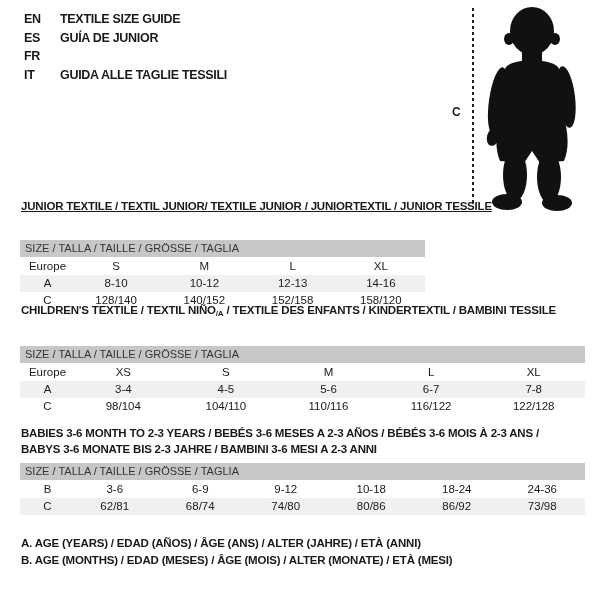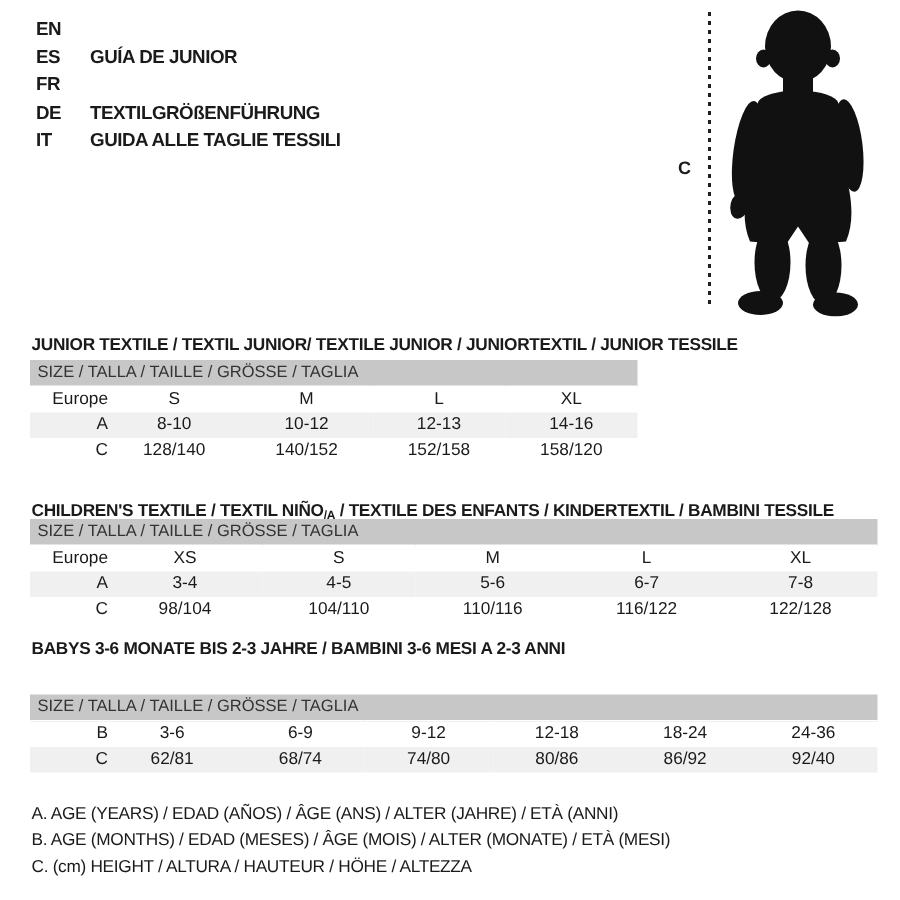--- a/index.html
+++ b/index.html
@@ -14,58 +14,55 @@
   .lang-title{font-weight:bold;font-size:12.5px;letter-spacing:-0.3px;}
   
   #silhouette{position:absolute;left:478px;top:5px;}
   #dash-line{position:absolute;left:472px;top:8px;width:2px;height:198px;
     background:repeating-linear-gradient(to bottom,#1f1f1f 0 3px,transparent 3px 6px);}
   #height-label{position:absolute;left:452px;top:105px;font-weight:bold;font-size:12px;}
   
   .tbl-title{position:absolute;left:21px;font-weight:bold;font-size:11.5px;
     letter-spacing:-0.2px;white-space:nowrap;}
   .subsc{font-size:8px;vertical-align:-2px;}
-  #title-1{top:224px;}
-  #title-2{top:335px;}
+  #title-1{top:200px;text-decoration:underline;}
+  #title-2{top:304px;}
   #title-3{top:426px;line-height:15.5px;}
   
   table.size{position:absolute;border-collapse:collapse;table-layout:fixed;
     font-size:11.5px;color:#1a1a1a;}
   #table-1{left:20px;top:240px;width:405px;}
   #table-2{left:20px;top:346px;width:565px;}
   #table-3{left:20px;top:463px;width:565px;}
   table.size td{height:17px;padding:0;text-align:center;vertical-align:middle;
     line-height:17px;white-space:nowrap;}
   table.size tr.hdr td{background:#c7c7c7;color:#333333;text-align:left;
     padding-left:5px;font-size:11px;border-bottom:1px solid #ffffff;}
-  table.size td.lbl{text-align:right;padding-left:3px;}
+  table.size td.lbl{text-align:center;padding-left:3px;}
   table.size tr.stripe td{background:#f0f0f0;}
   
-  #legend{position:absolute;left:21px;top:535px;font-weight:normal;font-size:11.5px;
+  #legend{position:absolute;left:21px;top:535px;font-weight:bold;font-size:11.5px;
     letter-spacing:-0.2px;line-height:17.3px;}
 </style>
 </head>
 <body>
 
 <div id="page">
 
   <div id="lang-block">
     <div class="lang-row">
       <span class="lang-code">EN</span>
+      <span class="lang-title">TEXTILE SIZE GUIDE</span>
     </div>
     <div class="lang-row">
       <span class="lang-code">ES</span>
       <span class="lang-title">GUÍA DE JUNIOR</span>
     </div>
     <div class="lang-row">
       <span class="lang-code">FR</span>
-    </div>
-    <div class="lang-row">
-      <span class="lang-code">DE</span>
-      <span class="lang-title">TEXTILGRÖßENFÜHRUNG</span>
     </div>
     <div class="lang-row">
       <span class="lang-code">IT</span>
       <span class="lang-title">GUIDA ALLE TAGLIE TESSILI</span>
     </div>
   </div>
 
   <div id="dash-line"></div>
   <div id="height-label">C</div>
 
@@ -164,20 +161,21 @@
       <td>98/104</td>
       <td>104/110</td>
       <td>110/116</td>
       <td>116/122</td>
       <td>122/128</td>
     </tr>
   </tbody>
     </table>
 
   <div class="tbl-title" id="title-3">
+    <div>BABIES 3-6 MONTH TO 2-3 YEARS / BEBÉS 3-6 MESES A 2-3 AÑOS / BÉBÉS 3-6 MOIS À 2-3 ANS /</div>
     <div>BABYS 3-6 MONATE BIS 2-3 JAHRE / BAMBINI 3-6 MESI A 2-3 ANNI</div>
   </div>
   <table class="size" id="table-3">
     <colgroup>
         <col style="width:52px">
         <col>
         <col>
         <col>
         <col>
         <col>
@@ -185,35 +183,34 @@
       </colgroup>
     <tbody>
         <tr class="hdr">
       <td colspan="7">SIZE / TALLA / TAILLE / GRÖSSE / TAGLIA</td>
     </tr>
     <tr>
       <td class="lbl">B</td>
       <td>3-6</td>
       <td>6-9</td>
       <td>9-12</td>
-      <td>12-18</td>
+      <td>10-18</td>
       <td>18-24</td>
       <td>24-36</td>
     </tr>
     <tr class="stripe">
       <td class="lbl">C</td>
       <td>62/81</td>
       <td>68/74</td>
       <td>74/80</td>
       <td>80/86</td>
       <td>86/92</td>
-      <td>92/40</td>
+      <td>73/98</td>
     </tr>
   </tbody>
     </table>
 
   <div id="legend">
     <div>A. AGE (YEARS) / EDAD (AÑOS) / ÂGE (ANS) / ALTER (JAHRE) / ETÀ (ANNI)</div>
     <div>B. AGE (MONTHS) / EDAD (MESES) / ÂGE (MOIS) / ALTER (MONATE) / ETÀ (MESI)</div>
-    <div>C. (cm) HEIGHT / ALTURA / HAUTEUR / HÖHE / ALTEZZA</div>
   </div>
 
 </div>
 
 </body></html>

